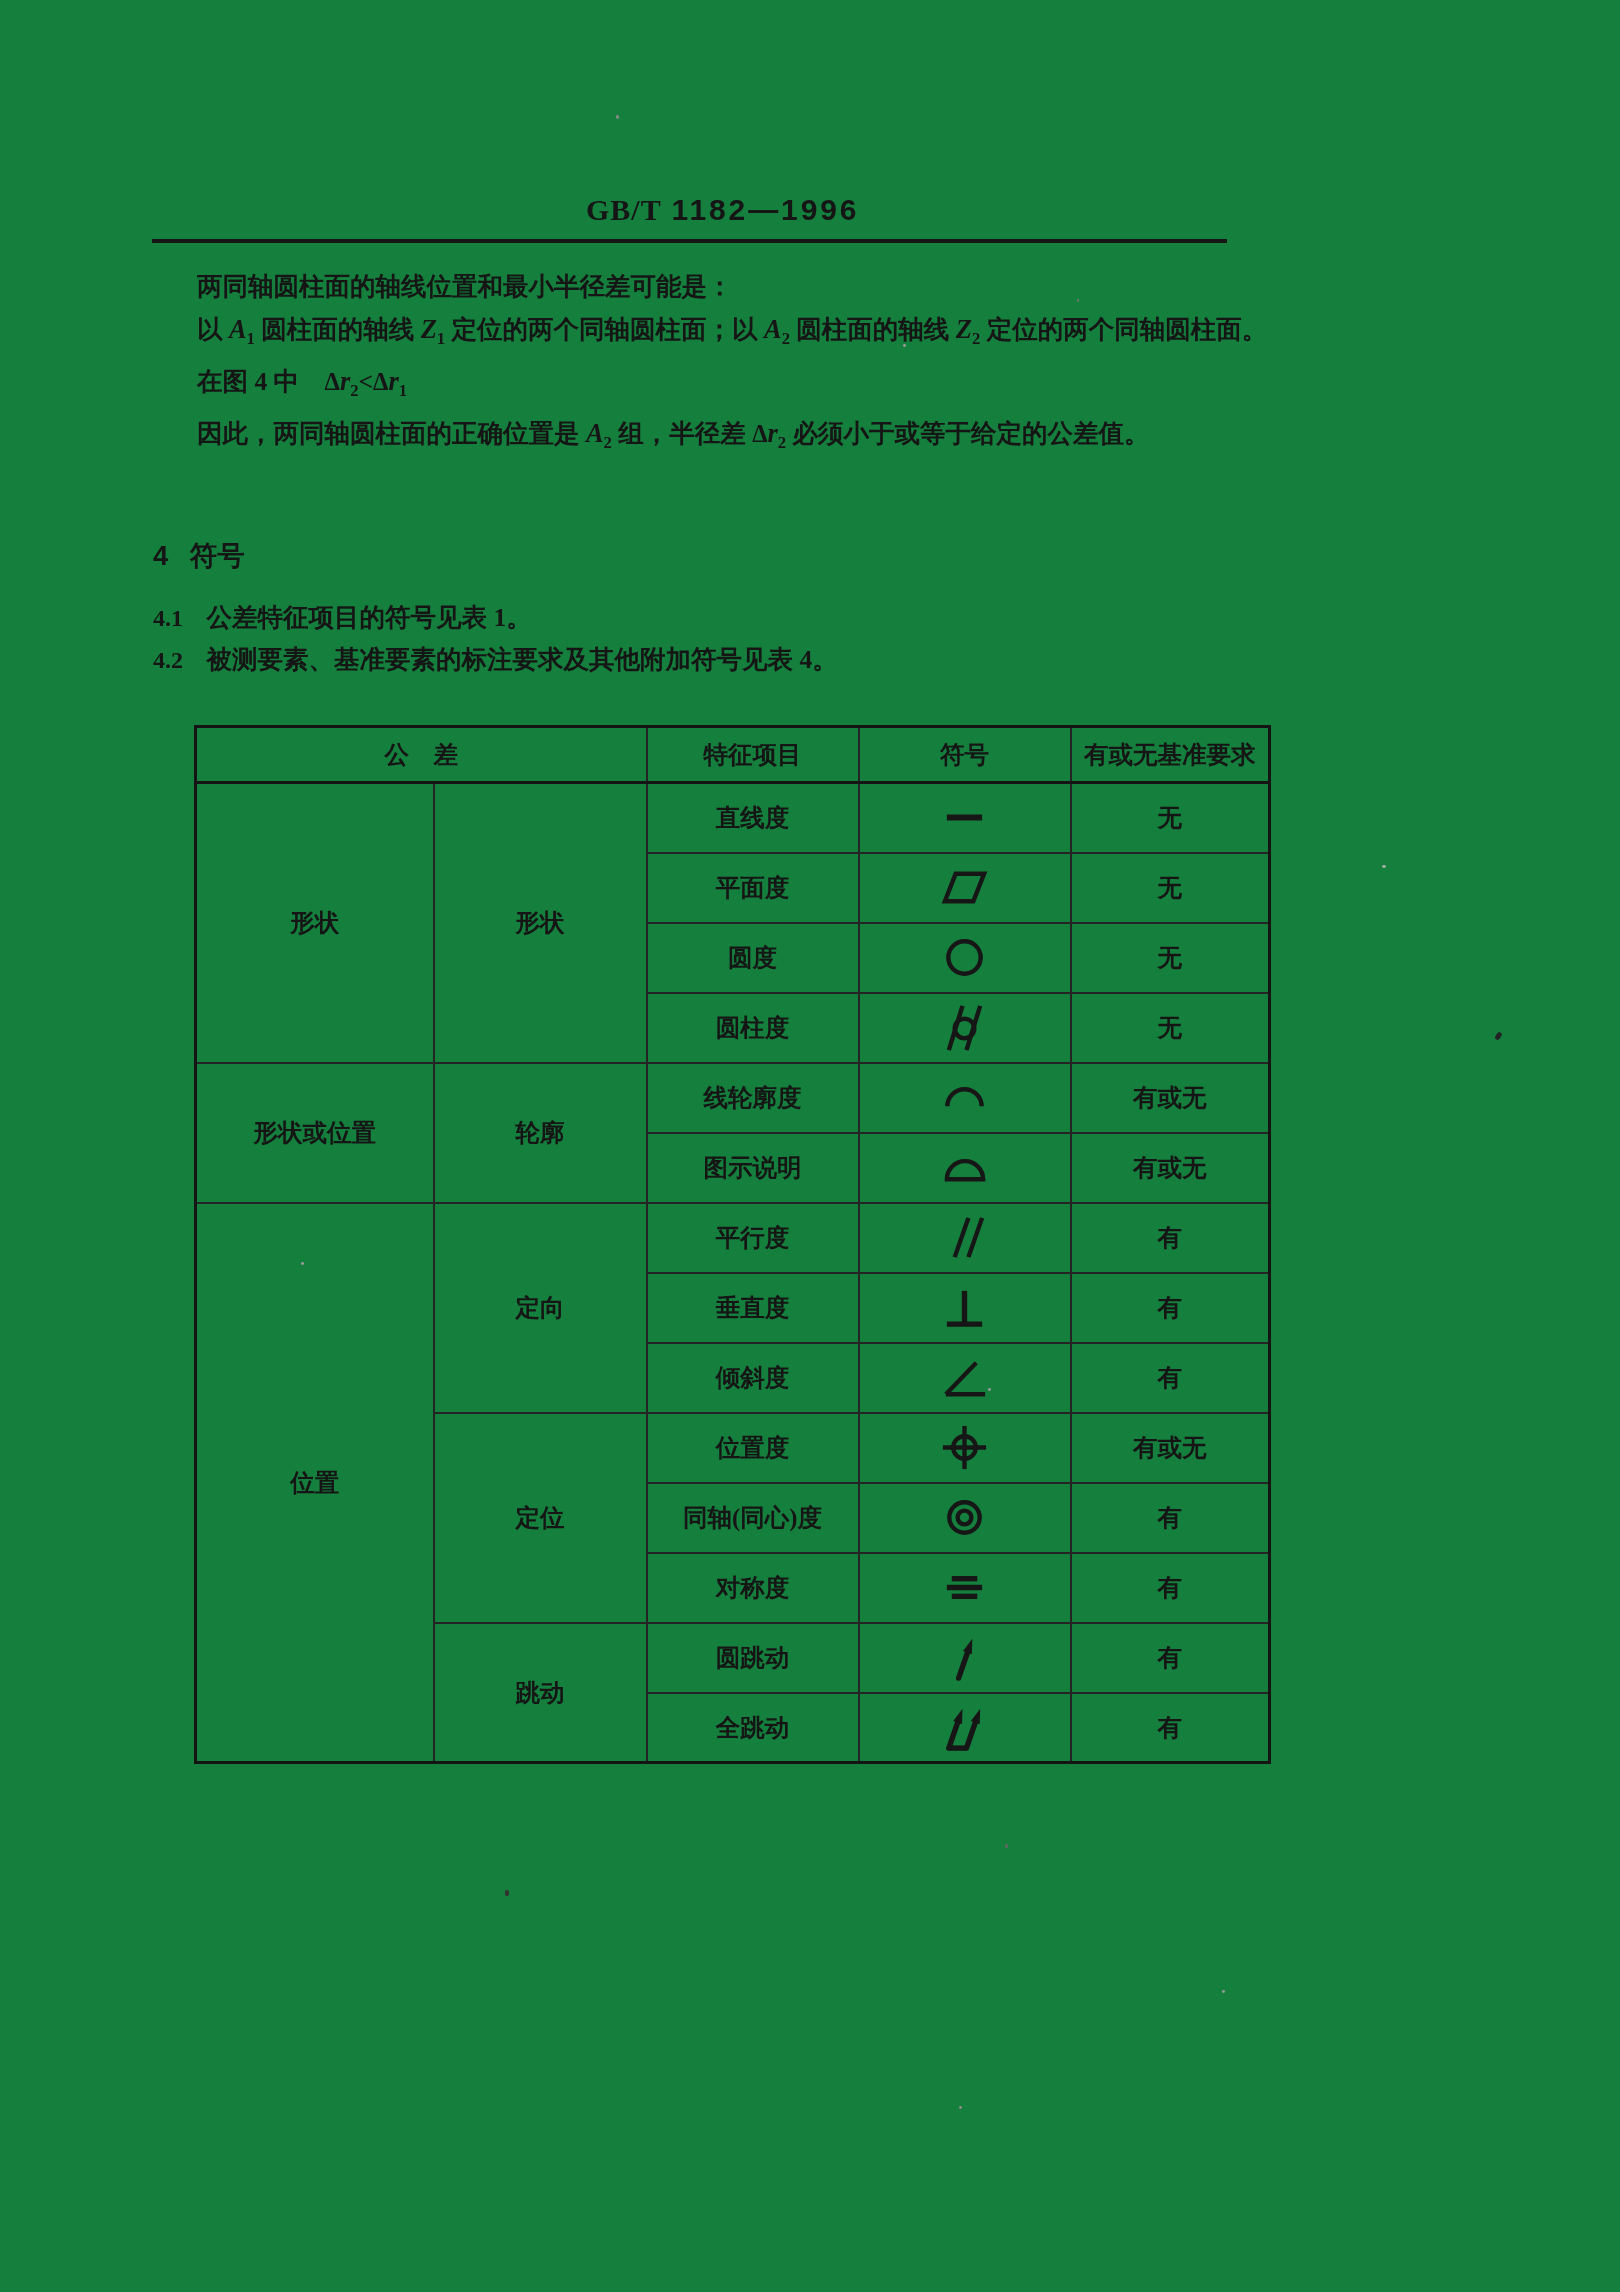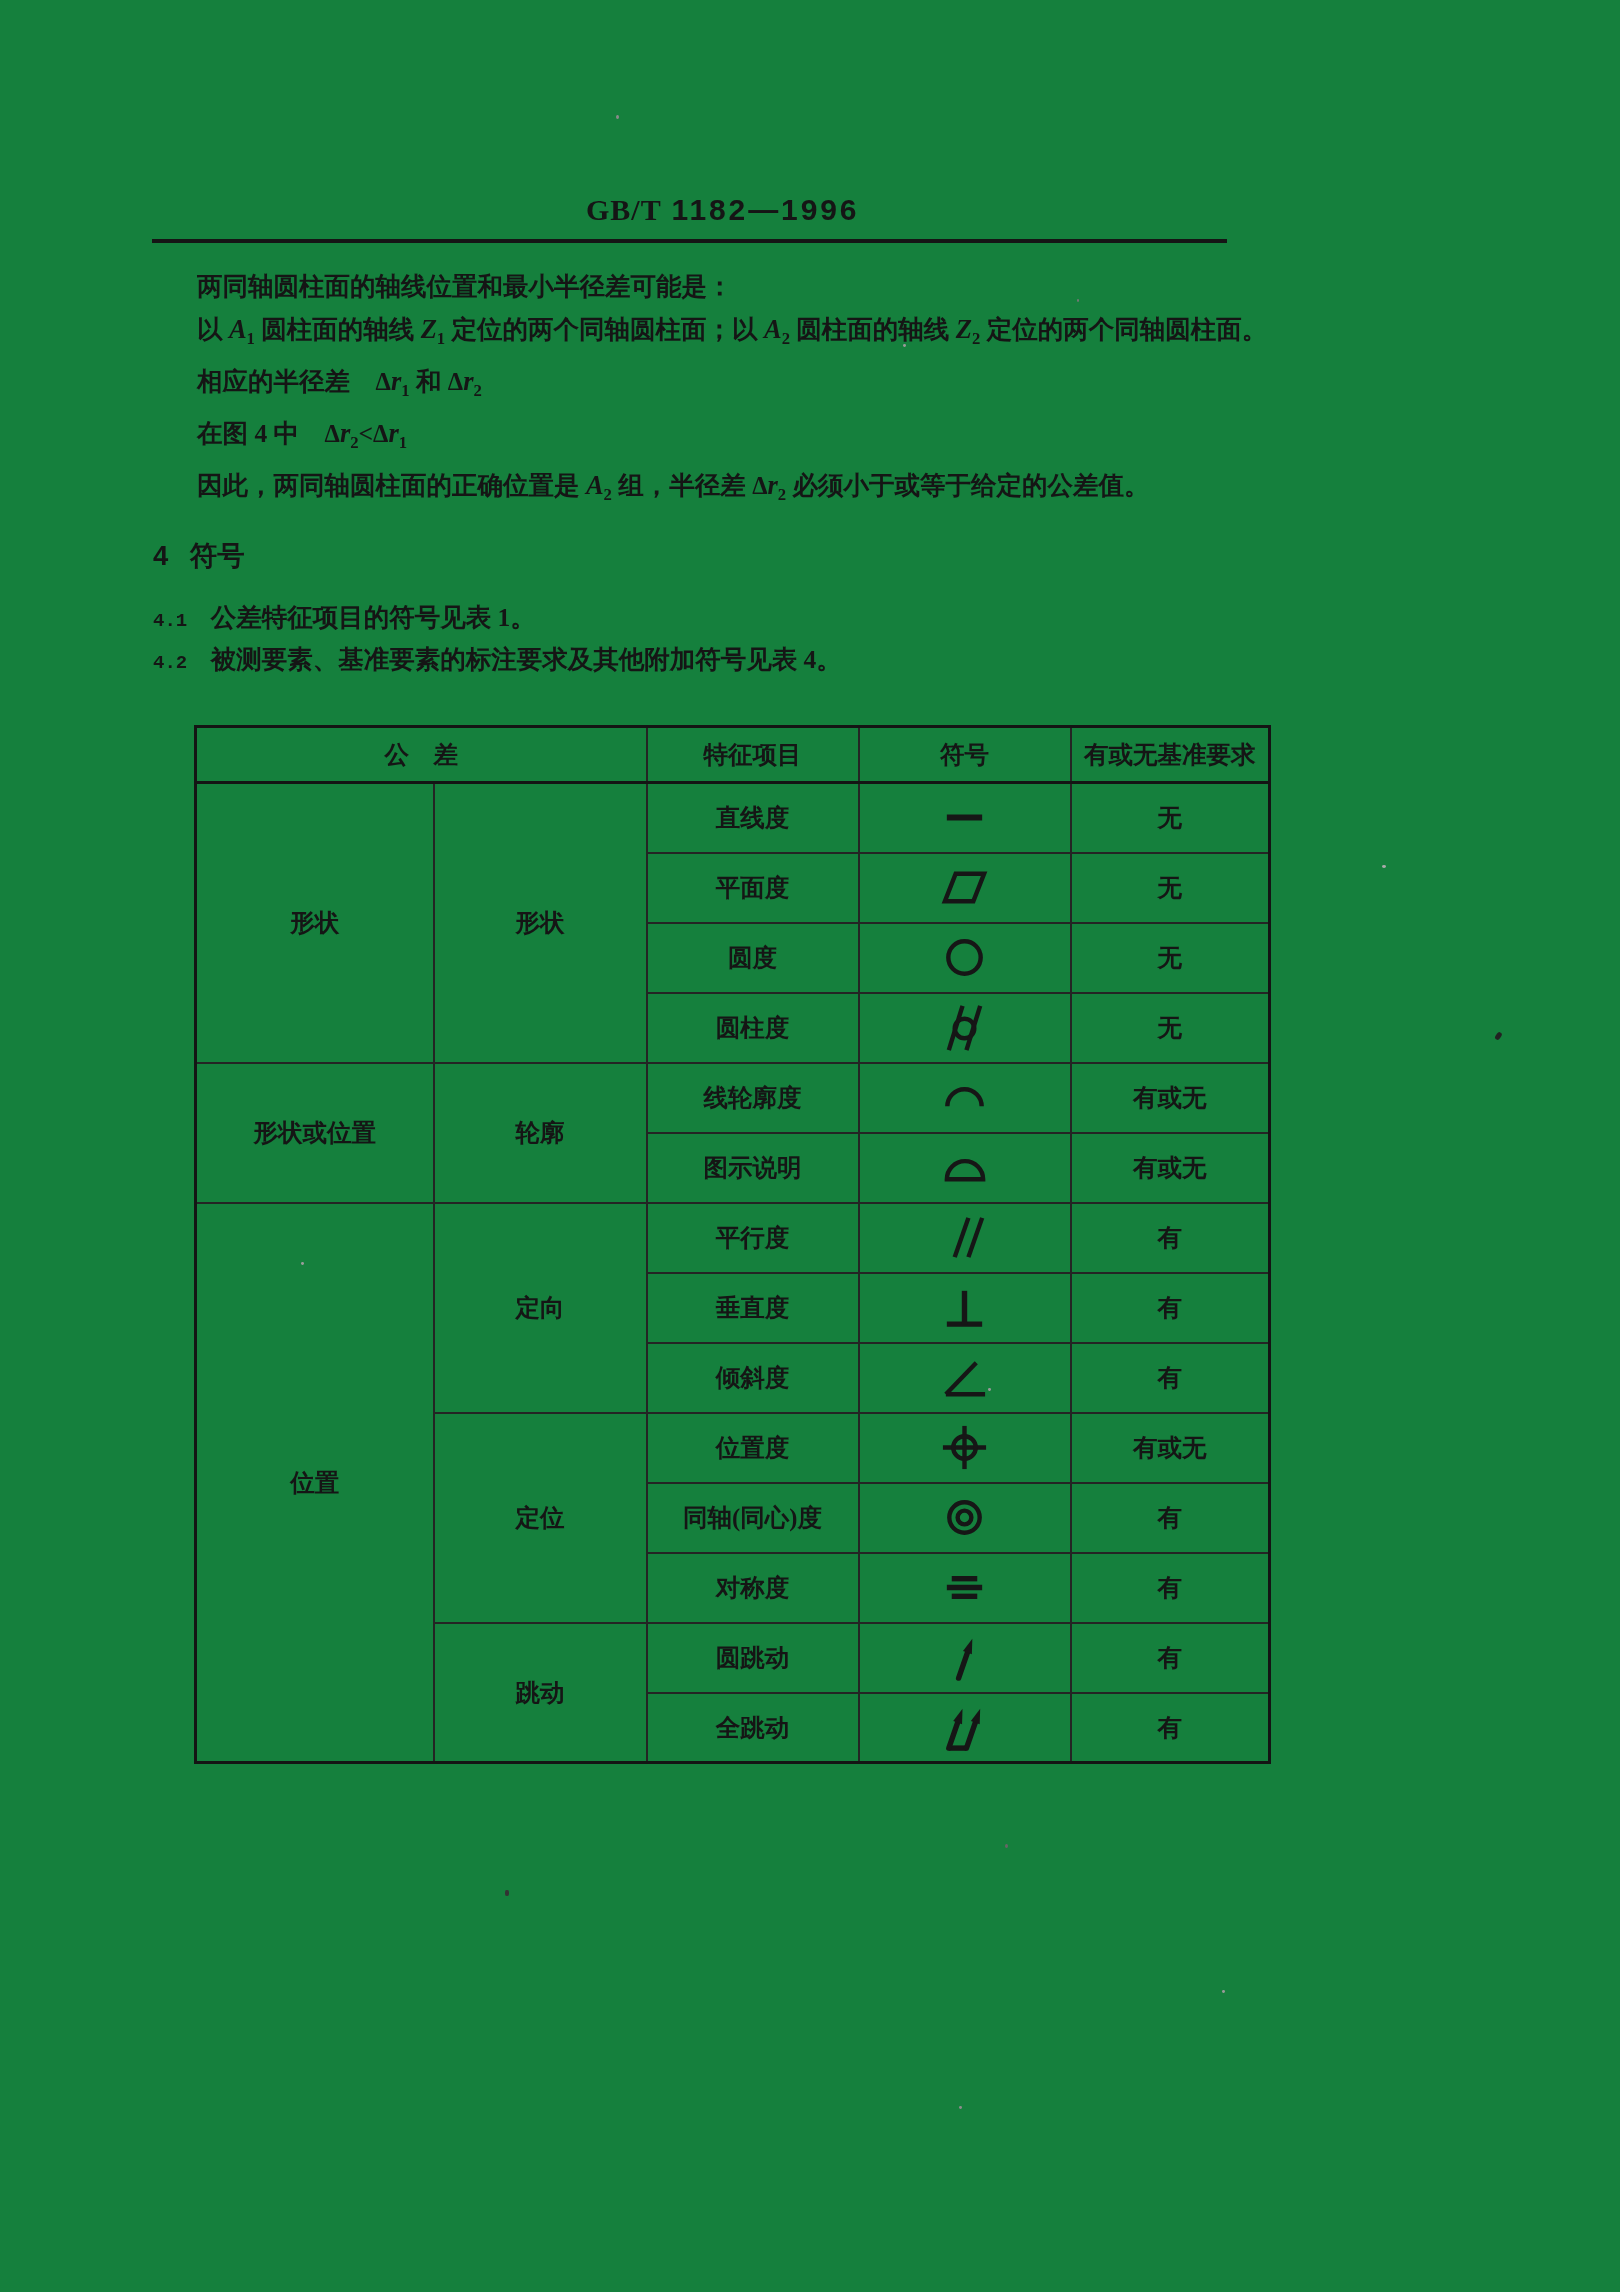--- a/index.html
+++ b/index.html
@@ -35,21 +35,21 @@
   sub { font-size:16.7px; font-weight:600; }
 
   
   .sec-heading {
     position:absolute; left:153px; top:538px;
     font-family:"Liberation Sans", sans-serif;
     font-size:27.4px; font-weight:800; white-space:nowrap;
   }
   .sec-heading .sec-title { margin-left:21.6px; }
   .sub-item { position:absolute; left:153px; font-size:25.5px; font-weight:600; white-space:nowrap; }
-  .sub-item .sub-num { font-family:Liberation Mono, monospace; font-weight:700; font-size:19px; }
+  .sub-item .sub-num { font-family:Liberation Serif, serif; font-weight:700; font-size:24px; }
   .sub-item .sub-text { margin-left:23.5px; }
   .sub-41 { top:600px; }
   .sub-42 { top:642px; }
 
   
   .tbl-caption {
     position:absolute; left:150px; top:681px; width:1073px;
     text-align:center; font-size:24.5px; font-weight:600;
   }
   .tbl-wrap { position:absolute; left:150px; top:725px;padding-left:44px; }
@@ -79,21 +79,20 @@
 <div class="page">
 
   <div class="doc-code">
     <span class="pre">GB/T</span><span class="num">1182—1996</span>
   </div>
   <div class="head-rule"></div>
 
   <div class="body-block">
     <p><span>两同轴圆柱面的轴线位置和最小半径差可能是：</span></p>
     <p><span>以 </span><i class="var">A</i><sub>1</sub><span> 圆柱面的轴线 </span><i class="var">Z</i><sub>1</sub><span> 定位的两个同轴圆柱面；以 </span><i class="var">A</i><sub>2</sub><span> 圆柱面的轴线 </span><i class="var">Z</i><sub>2</sub><span> 定位的两个同轴圆柱面。</span></p>
-    <p><span>相应的半径差　</span><span class="delta">Δ</span><i class="var">r</i><sub>1</sub><span> 和 </span><span class="delta">Δ</span><i class="var">r</i><sub>2</sub></p>
     <p><span>在图 4 中　</span><span class="delta">Δ</span><i class="var">r</i><sub>2</sub><span>&lt;</span><span class="delta">Δ</span><i class="var">r</i><sub>1</sub></p>
     <p><span>因此，两同轴圆柱面的正确位置是 </span><i class="var">A</i><sub>2</sub><span> 组，半径差 </span><span class="delta">Δ</span><i class="var">r</i><sub>2</sub><span> 必须小于或等于给定的公差值。</span></p>
   </div>
 
   <div class="sec-heading">
     <span class="sec-num">4</span><span class="sec-title">符号</span>
   </div>
   <div class="sub-item sub-41">
     <span class="sub-num">4.1</span><span class="sub-text">公差特征项目的符号见表 1。</span>
   </div>

